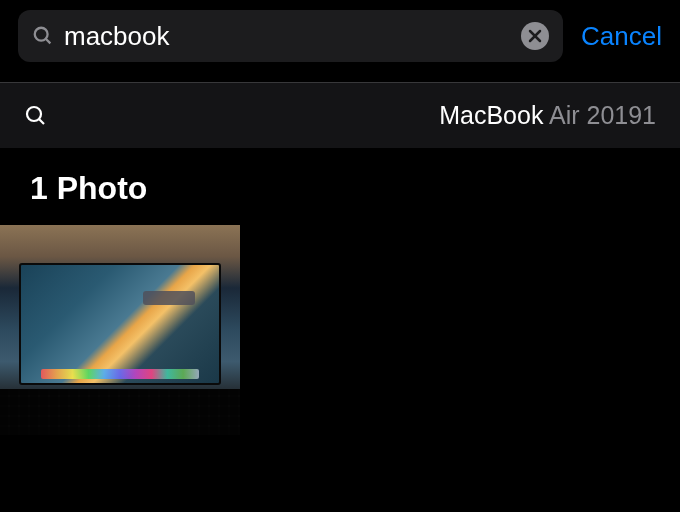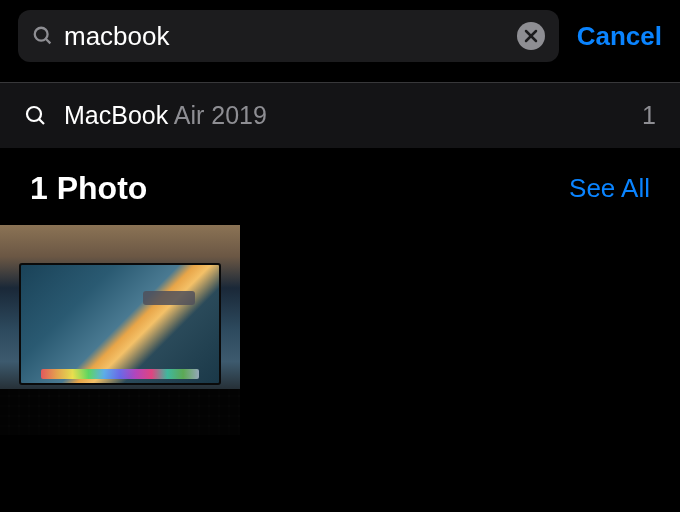--- a/index.html
+++ b/index.html
@@ -50,21 +50,21 @@
       border-radius: 50%;
       background: #8e8e93;
       display: flex;
       align-items: center;
       justify-content: center;
       cursor: pointer;
     }
     .cancel-link {
       color: #0a84ff;
       font-size: 26px;
-      font-weight: 700;
+      font-weight: 400;
       cursor: pointer;
     }
     .divider {
       height: 1px;
       background: #38383a;
       margin-top: 10px;
     }
     .suggestion-row {
       display: flex;
       align-items: center;
@@ -74,20 +74,21 @@
     }
     .suggestion-icon-wrap {
       display: flex;
       align-items: center;
       margin-right: 16px;
     }
     .suggestion-text {
       flex: 1;
       font-size: 25px;
       color: #fff;
+      text-align: right;
     }
     .suggestion-text .match {
       color: #fff;
     }
     .suggestion-text .rest {
       color: #8e8e93;
     }
     .suggestion-count {
       color: #8e8e93;
       font-size: 25px;
@@ -195,21 +196,20 @@
   </span>
   <span class="suggestion-text">
     <span class="match">MacBook</span><span class="rest"> Air 2019</span>
   </span>
   <span class="suggestion-count">1</span>
 </div>
 
 <div class="content-area">
   <div class="section-header">
     <span class="section-title">1 Photo</span>
-    <span class="see-all-link">See All</span>
   </div>
   <div class="thumbnail">
     <div class="laptop-screen">
       <div class="laptop-notif"></div>
       <div class="laptop-dock"></div>
     </div>
     <div class="laptop-keyboard"></div>
   </div>
 </div>
 

